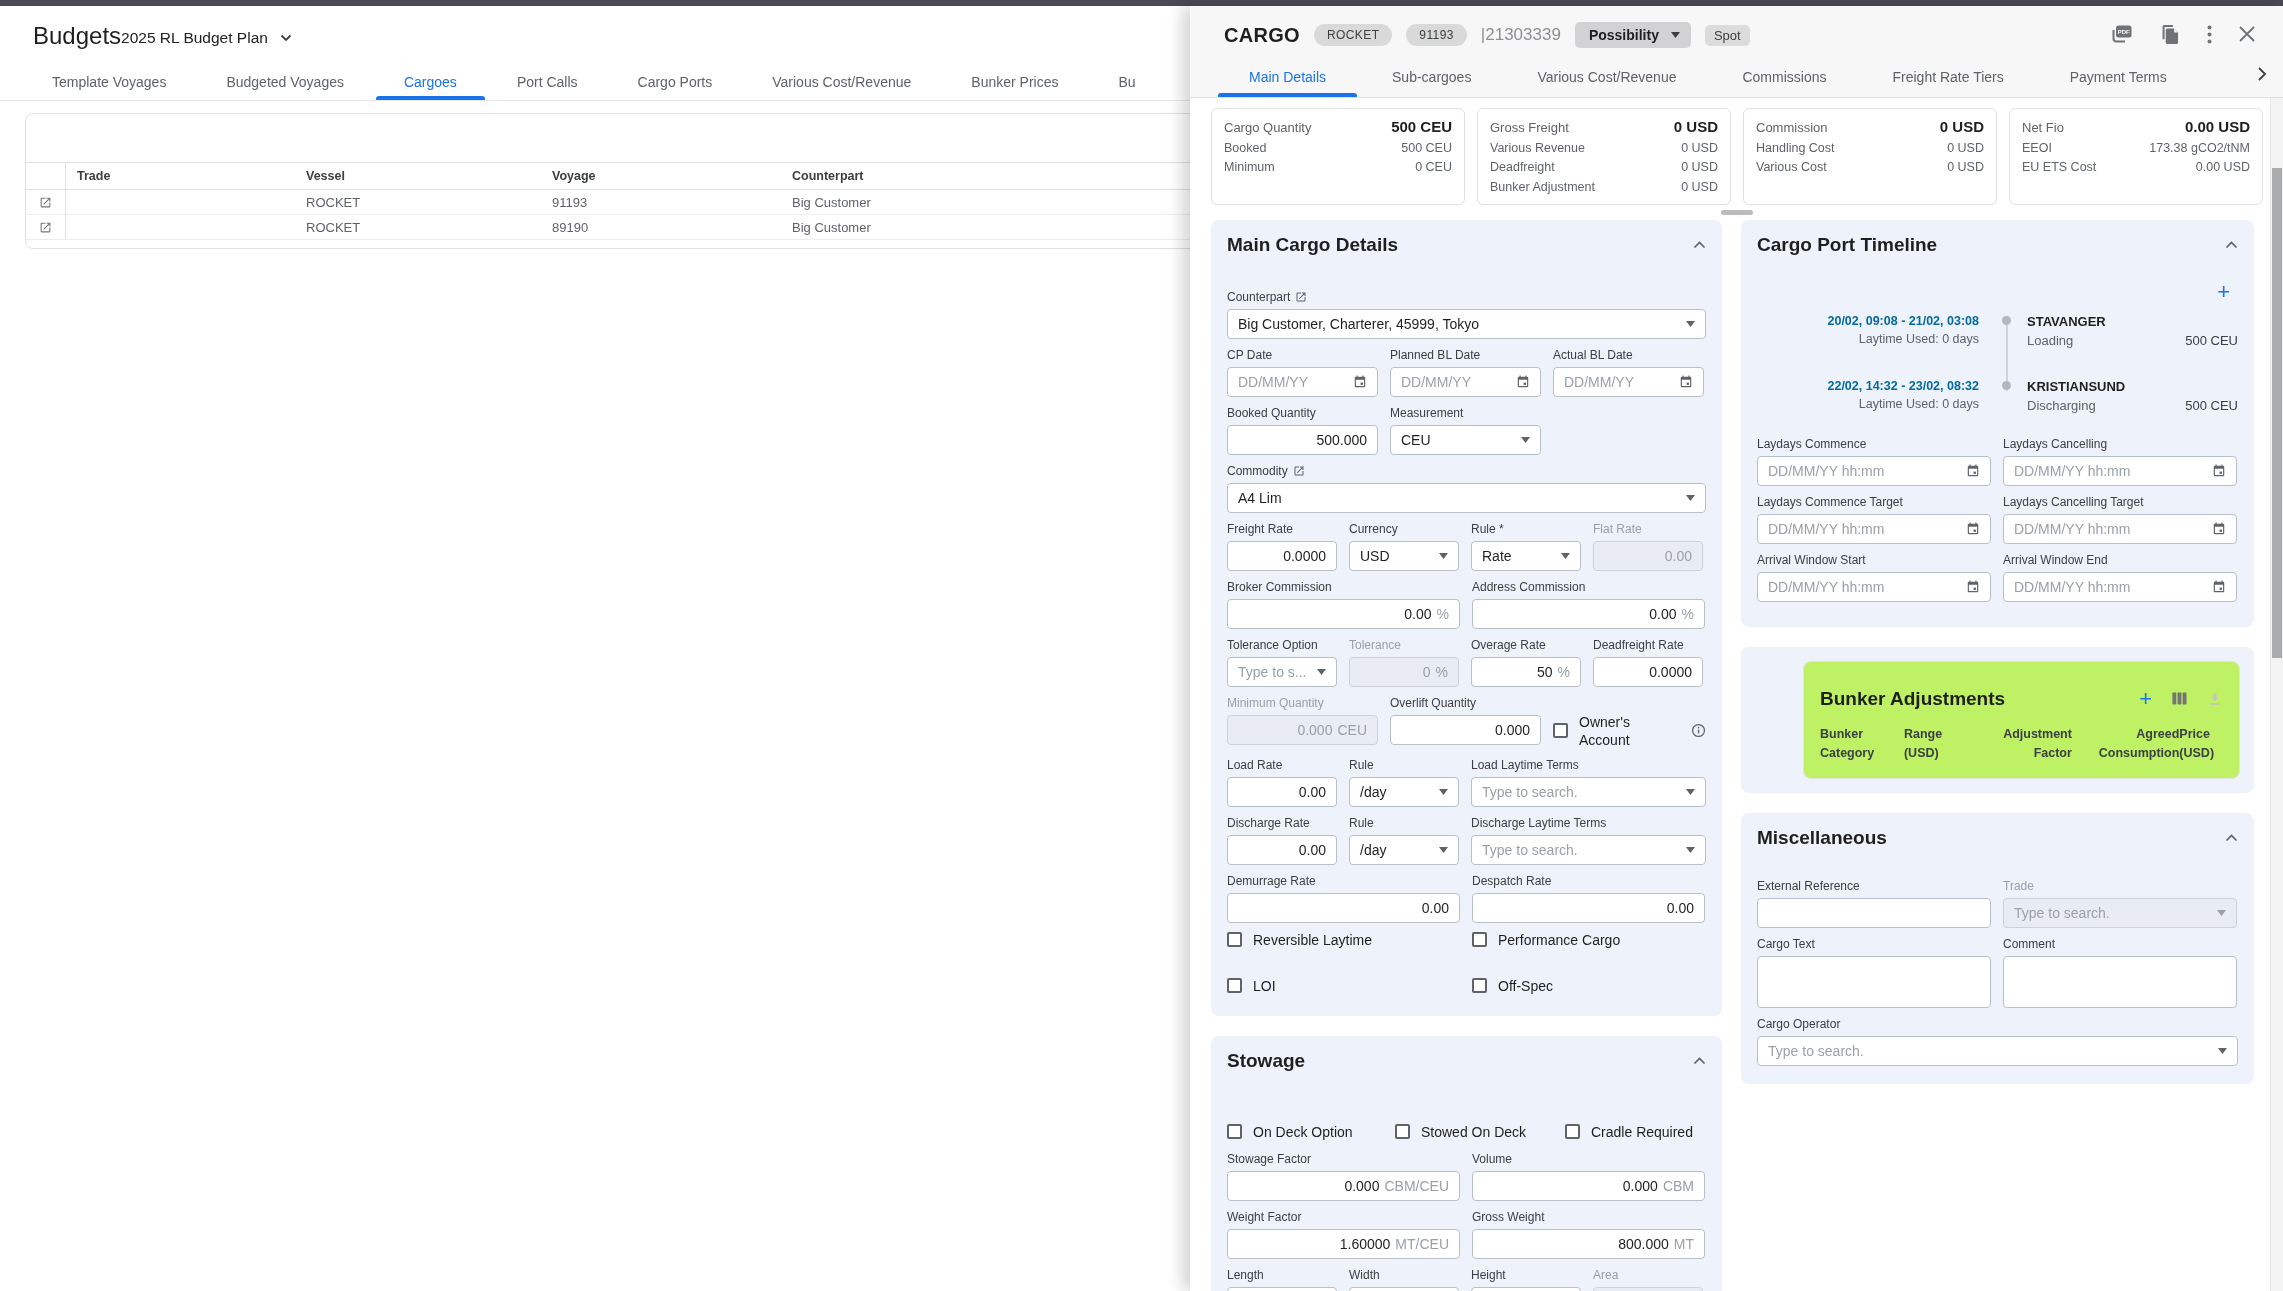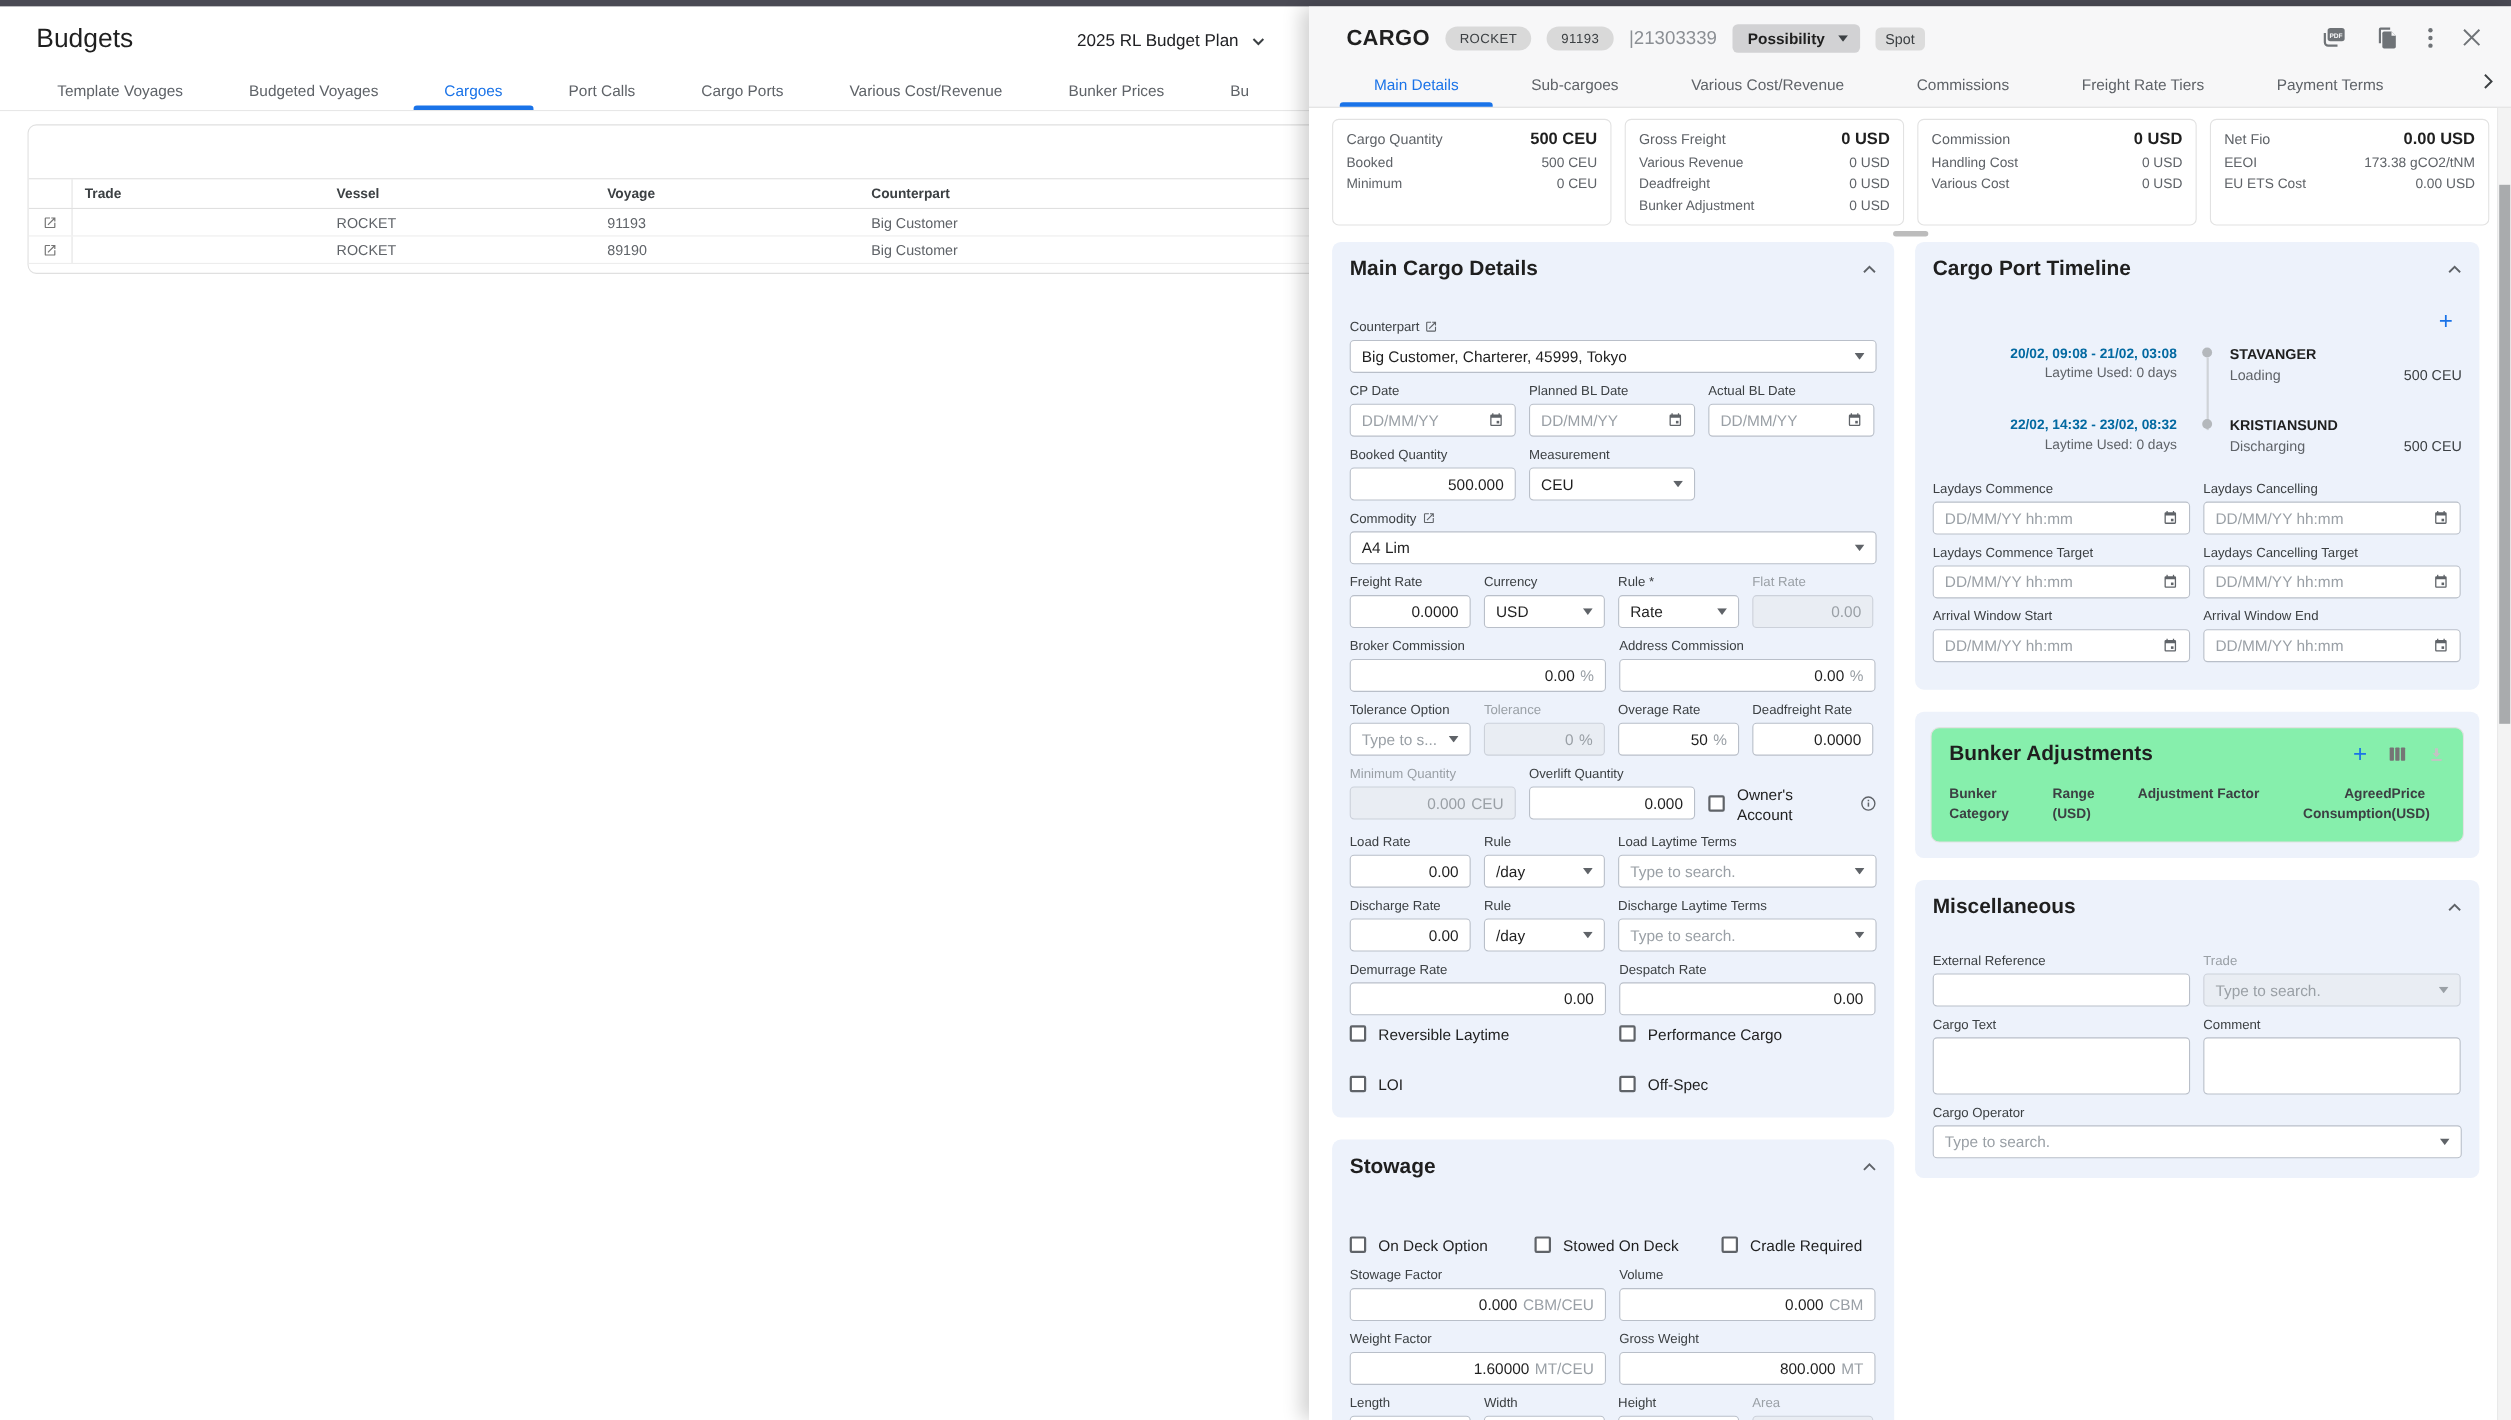--- a/index.html
+++ b/index.html
@@ -3,21 +3,21 @@
 <meta charset="utf-8">
 <style>
   * { margin:0; padding:0; box-sizing:border-box; }
   html,body { width:2283px; height:1291px; overflow:hidden; }
   body { font-family:"Liberation Sans", sans-serif; color:#202124; background:#fff; position:relative; font-size:14px; }
 
   .topbar { position:absolute; top:0; left:0; right:0; height:6px; background:#4a4a54; }
 
   
   .left-page { position:absolute; top:6px; left:0; width:1190px; bottom:0; background:#fff; overflow:hidden; }
-  .lp-header { display:flex; justify-content:space-between; align-items:flex-start; padding:16px 40px 0 33px;gap:24px; }
+  .lp-header { display:flex; align-items:flex-start; padding:16px 40px 0 33px; }
   .lp-title { font-size:24px; font-weight:500; color:#1f1f1f; }
   .plan-select { display:flex; align-items:center; gap:12px; font-size:15.5px; font-weight:500; color:#202124; margin-top:7px; cursor:pointer; }
   .lp-tabs { display:flex; margin-top:14px; border-bottom:1px solid #e7e7e7; padding-left:22px; white-space:nowrap; }
   .tab { padding:0 30px; height:36px; line-height:36px; font-size:14px; font-weight:500; color:#5f6368; position:relative; cursor:pointer; }
   .tab.active { color:#1a73e8; }
   .tab.active::after { content:""; position:absolute; left:2px; right:2px; bottom:0; height:4px; border-radius:3px 3px 0 0; background:#1a73e8; }
   .lp-card { margin:12px 0 0 25px; width:1400px; height:136px; border:1px solid #e0e0e0; border-radius:8px; overflow:hidden; background:#fff; }
   .lp-toolbar { height:48px; }
   .lp-thead { display:flex; align-items:center; height:28px; border-top:1px solid #e0e0e0; border-bottom:1px solid #e0e0e0; font-size:12.5px; font-weight:700; color:#3c4043; }
   .lp-row { display:flex; align-items:center; height:25px; border-bottom:1px solid #ededed; font-size:13px; color:#5f6368; }
@@ -91,21 +91,21 @@
   .tl-dotcol { width:30px; position:relative; }
   .tl-dot { width:9px; height:9px; border-radius:50%; background:#b4b8bc; position:absolute; left:10px; top:2px; }
   .tl-line { position:absolute; left:13.5px; top:11px; width:2px; height:66px; background:#cfd3d7; }
   .tl-right { flex:1; padding-left:5px; }
   .tl-port { font-size:13px; font-weight:700; color:#1f1f1f; }
   .tl-oprow { display:flex; justify-content:space-between; margin-top:4px; font-size:13px; }
   .tl-op { color:#5f6368; } .tl-qty { color:#3c4043; }
 
   
   .bunker-wrap { padding:14px; }
-  .bunker-card { background:#86efac; border:1px solid #e2e2e2; border-radius:8px; padding:13px 16px 15px; }
+  .bunker-card { background:#bef264; border:1px solid #e2e2e2; border-radius:8px; padding:26px 16px 15px;margin-left:48px; }
   .bk-head { display:flex; justify-content:space-between; align-items:center; }
   .bk-icons { display:flex; align-items:center; gap:19px; }
   .bk-icons > * { cursor:pointer; }
   .bk-cols { display:flex; margin-top:15px; font-size:12.5px; font-weight:700; color:#3c4043; line-height:1.55; }
   .bkc1 { width:100px; } .bkc2 { width:80px; } .bkc3 { width:120px; text-align:right; } .bkc4 { width:128px; text-align:right; } .bkc5 { margin-left:auto; width:52px; }
 
   .scrollbar { position:absolute; top:0; right:0; width:13px; bottom:0; background:#f3f3f3; border-left:1px solid #e9e9e9; }
   .scroll-thumb { position:absolute; left:1px; right:1px; top:70px; height:490px; background:#a9abad; cursor:pointer; }
 
   svg { display:block; flex:0 0 auto; }

